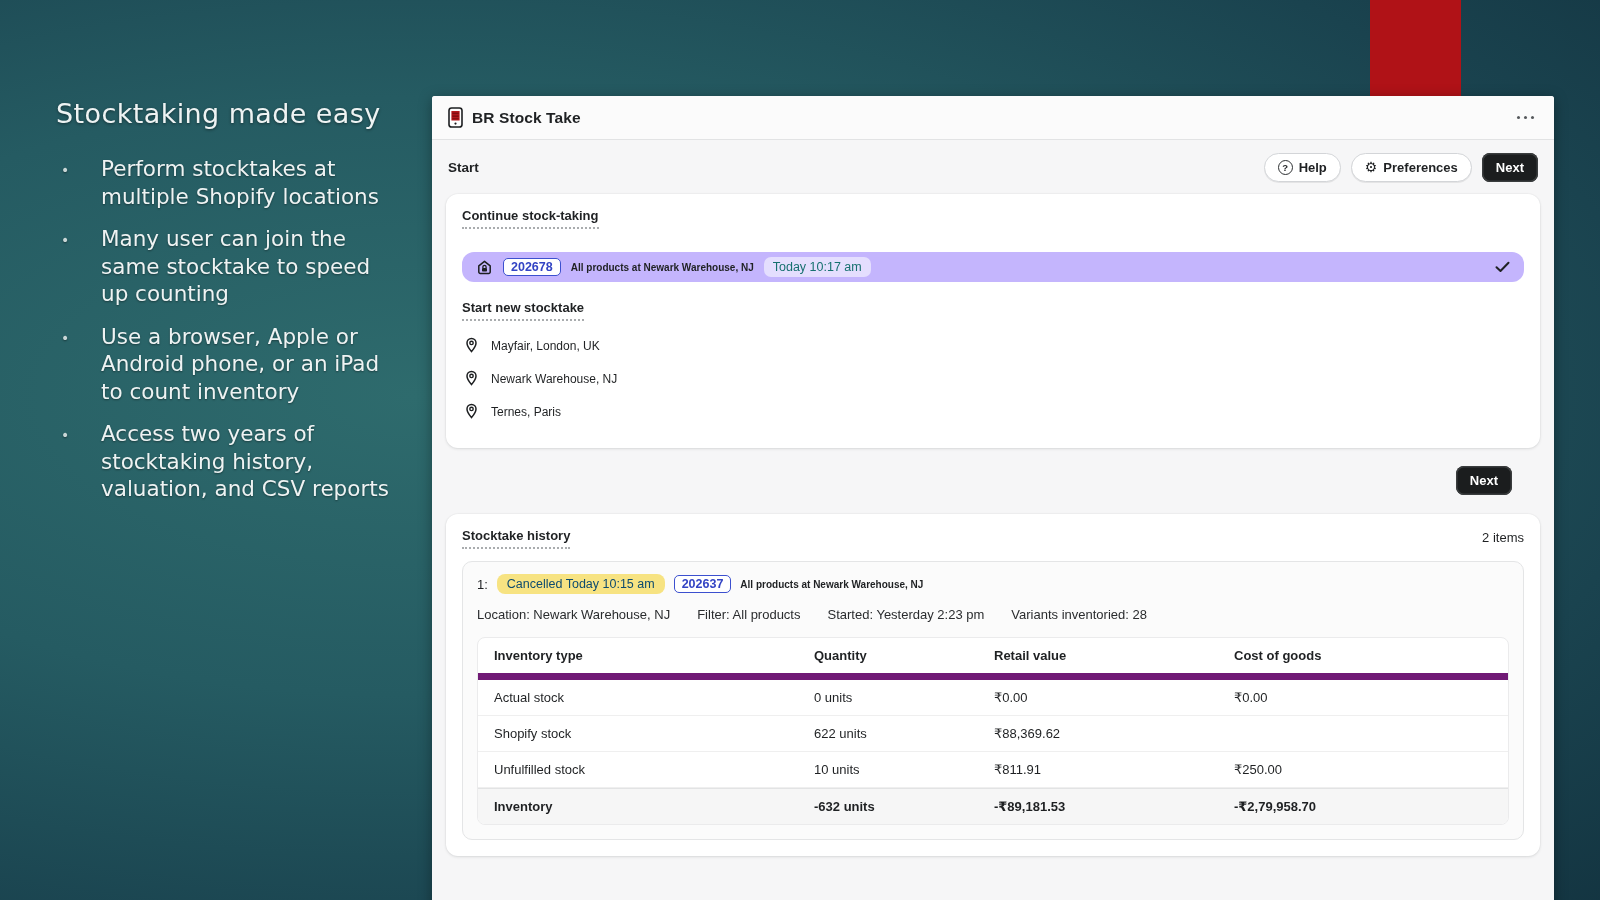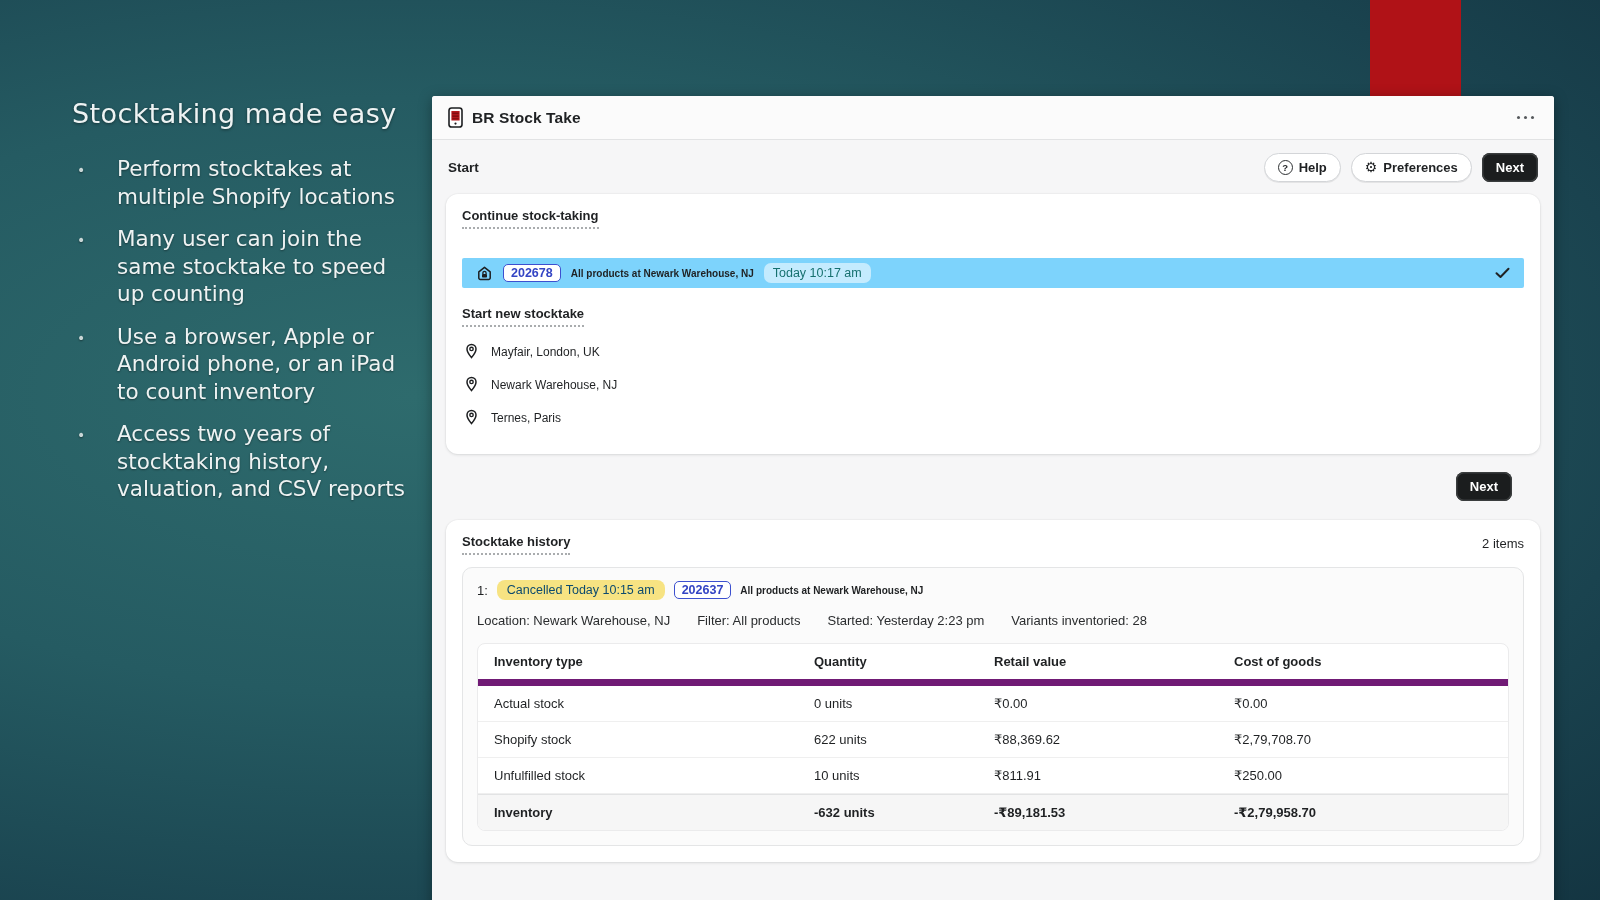--- a/index.html
+++ b/index.html
@@ -5,21 +5,21 @@
   * { margin:0; padding:0; box-sizing:border-box; }
   html,body { width:1600px; height:900px; overflow:hidden; }
   .slide {
     position:relative; width:1600px; height:900px;
     background: radial-gradient(120% 95% at 26% 44%, #2e6b6d 0%, #255b62 35%, #1a434f 65%, #0f2b38 100%);
     font-family:"DejaVu Sans", sans-serif;
   }
   .red-flag { position:absolute; left:1370px; top:0; width:91px; height:96px; background:#b01217; }
 
   
-  .left-col { position:absolute; left:72px; top:98px; width:345px; color:#eef3f3; }
+  .left-col { position:absolute; left:56px; top:98px; width:345px; color:#eef3f3; }
   .slide-title { font-size:27px; font-weight:400; letter-spacing:.4px; white-space:nowrap;
                  text-shadow:0 1px 3px rgba(0,0,0,.45); margin-bottom:26px; }
   .bullet { position:relative; padding-left:45px; margin-bottom:15px; font-size:21.5px;
             line-height:1.28; text-shadow:0 1px 2px rgba(0,0,0,.4); width:345px; }
   .bullet-dot { position:absolute; left:5px; top:7px; font-size:14px; color:#c9d6d6; }
 
   
   .app { position:absolute; left:432px; top:96px; width:1122px; height:824px;
          background:#f6f6f7; border-radius:3px; overflow:hidden;
          box-shadow:0 3px 14px rgba(0,0,0,.35);
@@ -42,21 +42,21 @@
   .gear-glyph { font-size:14px; line-height:1; }
   .btn-dark { background:#1b1d1e; color:#fff; border-radius:8px; padding:7px 14px; font-size:13px;
               font-weight:700; box-shadow:inset 0 0 0 1.5px #3a3d3e; cursor:pointer; }
 
   .card { margin:0 14px; background:#fff; border-radius:12px;
           box-shadow:0 1px 3px rgba(22,29,37,.12), 0 0 0 1px rgba(0,0,0,.02); }
   .card.start { padding:14px 16px 20px; }
   .dotted-heading { display:inline-block; font-size:13px; font-weight:700;
                     border-bottom:2px dotted #a9acae; padding-bottom:4px; }
 
-  .continue-row { margin-top:29px; background:#7dd3fc; border-radius:2px; height:30px;
+  .continue-row { margin-top:23px; background:#c4b5fd; border-radius:12px; height:30px;
                   display:flex; align-items:center; gap:10px; padding:0 14px; cursor:pointer; }
   .id-badge { background:#fff; border:1.5px solid #3c50cf; color:#3344c4; font-weight:700;
               font-size:12.5px; padding:1px 7px; border-radius:5px; }
   .row-label { font-weight:700; font-size:10px; }
   .time-pill { color:#16706f; font-size:12.5px; background:rgba(255,255,255,.55);
                padding:3px 9px; border-radius:7px; }
   .check-icon { margin-left:auto; display:flex; }
 
   .new-heading { margin-top:18px; }
   .loc-list { margin-top:8px; }
@@ -236,21 +236,20 @@
           <div class="t-row t-body">
             <div>Actual stock</div>
             <div>0 units</div>
             <div class="rupee">₹0.00</div>
             <div class="rupee">₹0.00</div>
           </div>
           <div class="t-row t-body">
             <div>Shopify stock</div>
             <div>622 units</div>
             <div class="rupee">₹88,369.62</div>
-            <div class="rupee">₹2,79,708.70</div>
           </div>
           <div class="t-row t-body">
             <div>Unfulfilled stock</div>
             <div>10 units</div>
             <div class="rupee">₹811.91</div>
             <div class="rupee">₹250.00</div>
           </div>
           <div class="t-row t-diff">
             <div>Inventory</div>
             <div>-632 units</div>

